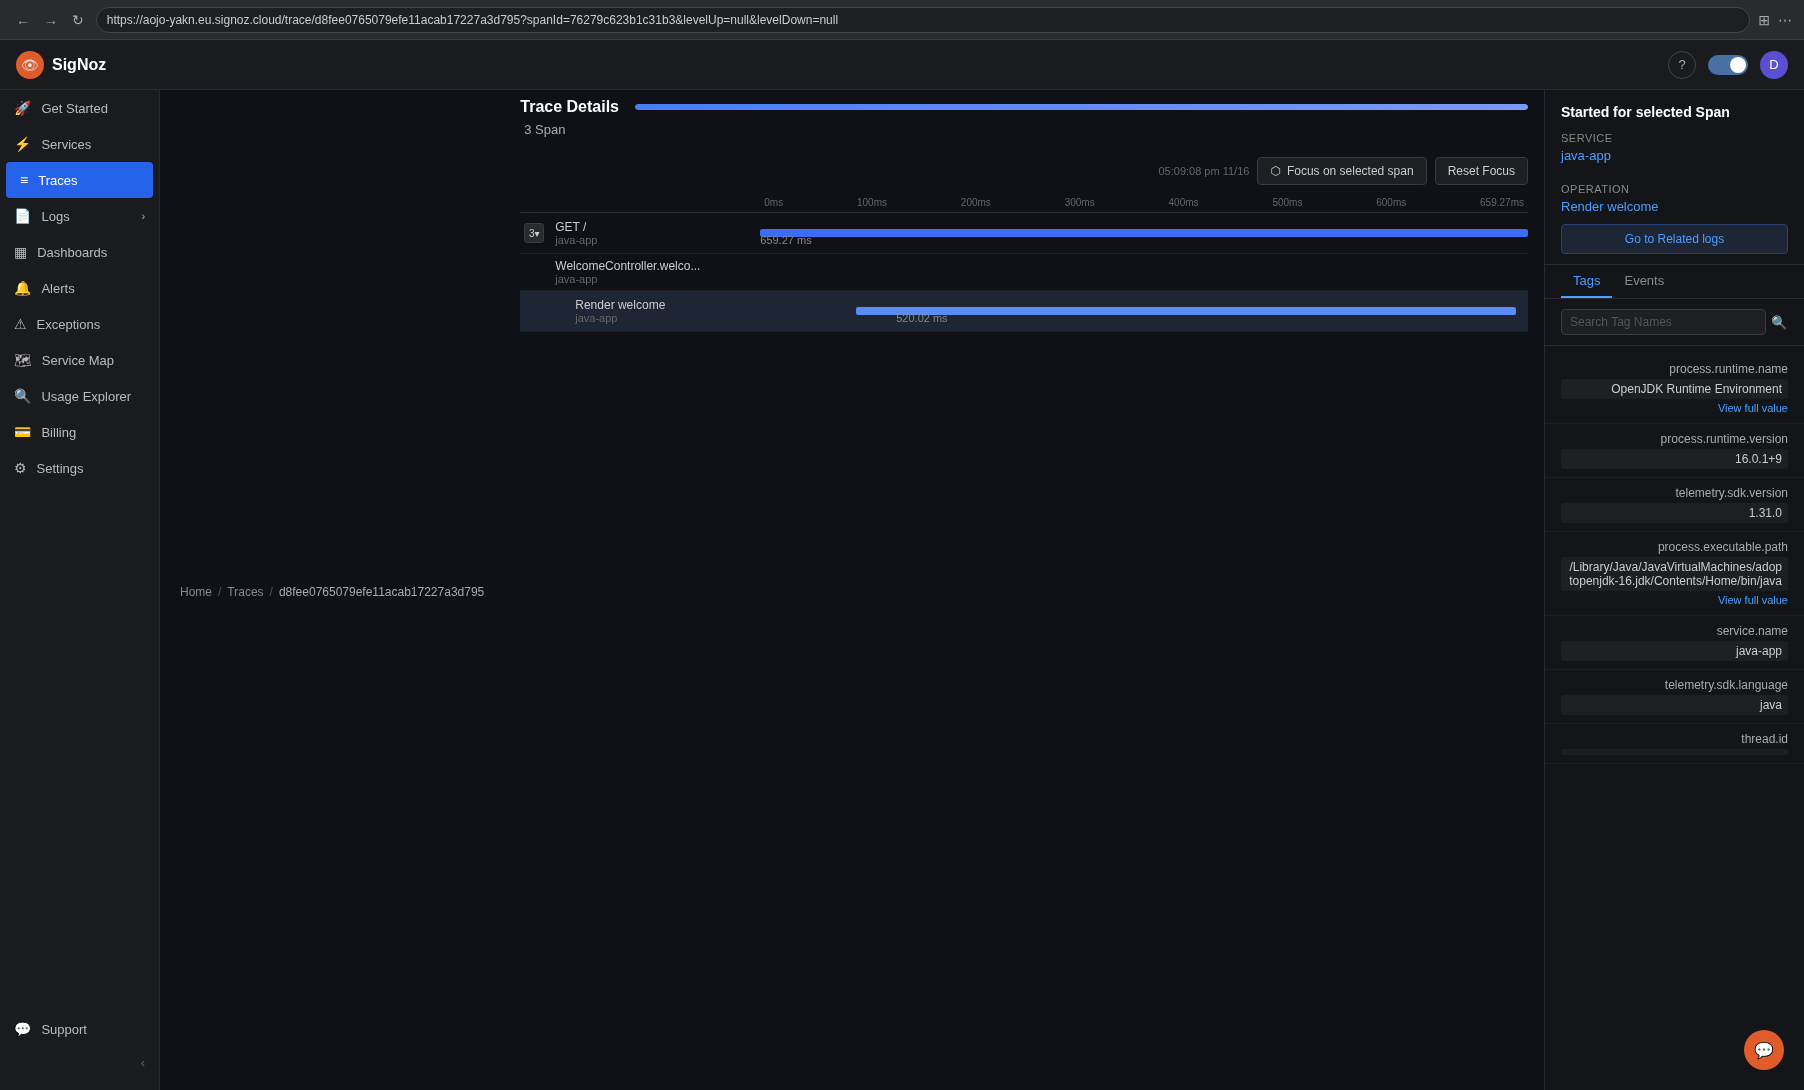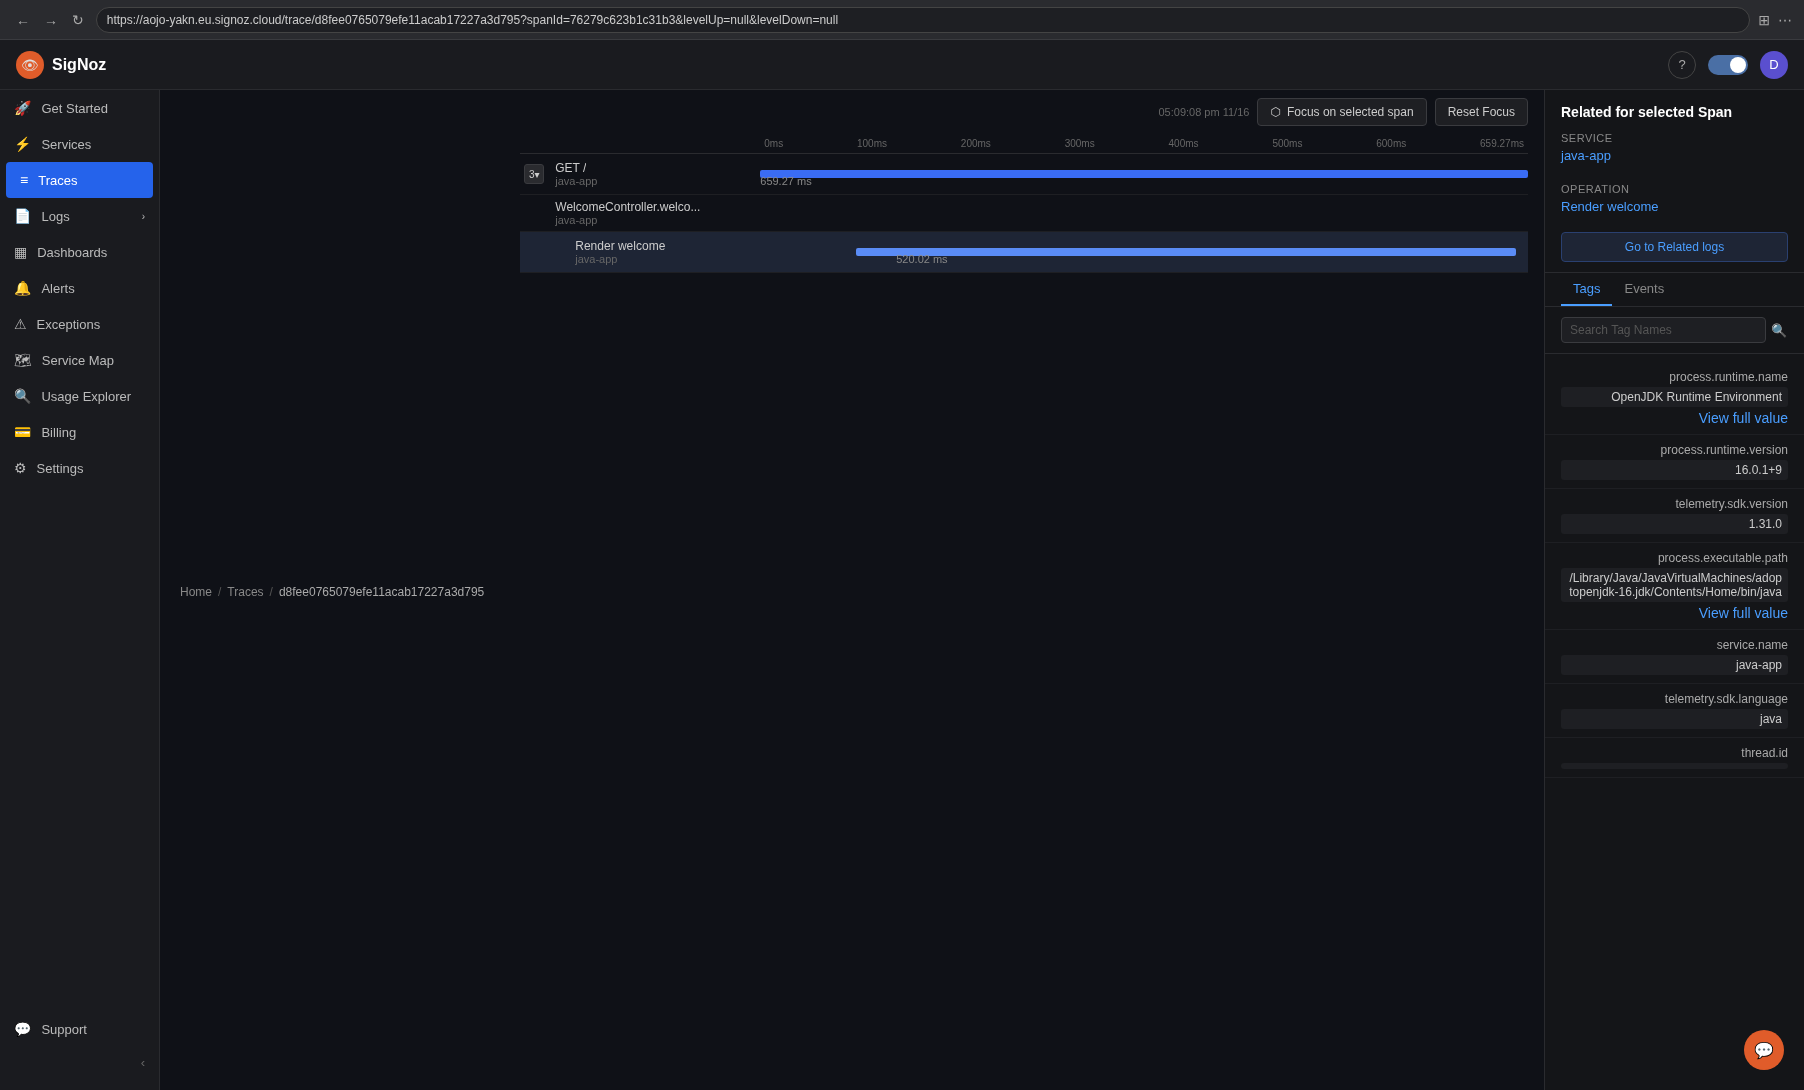--- a/index.html
+++ b/index.html
@@ -82,39 +82,39 @@
     .span-duration { position: absolute; font-size: 11px; color: #888; white-space: nowrap; bottom: 2px; left: 0; }
     .span-timestamp { font-size: 11px; color: #666; white-space: nowrap; }
 
     
     .details-panel { width: 260px; flex-shrink: 0; border-left: 1px solid #2a2b2f; background: #141518; overflow-y: auto; }
     .details-header { padding: 14px 16px 10px; border-bottom: 1px solid #2a2b2f; }
     .details-title { font-size: 14px; font-weight: 600; color: #fff; margin-bottom: 12px; }
     .details-section { padding: 12px 16px; border-bottom: 1px solid #2a2b2f; }
     .details-section-label { font-size: 11px; color: #888; margin-bottom: 4px; text-transform: uppercase; letter-spacing: 0.5px; }
     .details-section-value { font-size: 13px; color: #4a9eff; }
-    .goto-related-btn { background: #1e2535; border: 1px solid #2a4070; border-radius: 4px; padding: 7px 12px; color: #4a9eff; cursor: pointer; font-size: 12px; margin-top: 8px; width: 100%; text-align: center; }
+    .goto-related-btn { background: #1e2535; border: 1px solid #2a4070; border-radius: 4px; padding: 7px 12px; color: #4a9eff; cursor: pointer; font-size: 12px; width: 100%; text-align: center; }
 
     
     .tabs-row { display: flex; gap: 0; padding: 0 16px; border-bottom: 1px solid #2a2b2f; }
     .tab { padding: 8px 12px; cursor: pointer; font-size: 13px; color: #888; border-bottom: 2px solid transparent; }
     .tab.active { color: #4a9eff; border-bottom-color: #4a9eff; }
 
     
     .search-tags { padding: 10px 16px; border-bottom: 1px solid #2a2b2f; display: flex; align-items: center; gap: 6px; }
     .search-tags input { flex: 1; background: #1e1f23; border: 1px solid #3a3b3f; border-radius: 4px; padding: 5px 8px; color: #ccc; font-size: 12px; outline: none; }
     .search-tags input::placeholder { color: #555; }
     .search-tags-icon { color: #666; font-size: 13px; }
 
     
     .tag-items { padding: 8px 0; }
     .tag-item { padding: 8px 16px; border-bottom: 1px solid #1e1f23; text-align: right; }
     .tag-item-key { font-size: 12px; color: #aaa; margin-bottom: 3px; }
     .tag-item-value { font-size: 12px; color: #ccc; background: #1e1f23; border-radius: 3px; padding: 3px 6px; word-break: break-all; }
-    .tag-item-link { font-size: 14px; color: #4a9eff; cursor: pointer; margin-top: 3px; display: inline-block; }
+    .tag-item-link { font-size: 11px; color: #4a9eff; cursor: pointer; margin-top: 3px; display: inline-block; }
 
     
     .chat-bubble { position: fixed; bottom: 20px; right: 20px; width: 40px; height: 40px; background: #e05c2a; border-radius: 50%; display: flex; align-items: center; justify-content: center; cursor: pointer; color: white; font-size: 16px; z-index: 100; }
   </style>
 </head>
 <body>
 
 <div class="browser-bar">
   <div class="browser-nav-btns">
     <button class="browser-nav-btn">←</button>
@@ -212,20 +212,29 @@
       <span class="breadcrumb-sep">/</span>
       <a href="#">Traces</a>
       <span class="breadcrumb-sep">/</span>
       <span class="breadcrumb-current">d8fee0765079efe11acab17227a3d795</span>
     </div>
 
     <div class="trace-area">
 
       <div class="trace-main">
 
+        <div class="trace-header">
+          <div class="trace-title-row">
+            <span class="trace-title">Trace Details</span>
+            <div class="trace-progress-bar">
+              <div class="trace-progress-fill" style="width: 100%;"></div>
+            </div>
+          </div>
+          <div class="trace-span-count">3 Span</div>
+        </div>
 
         <div class="focus-controls">
           <span class="span-timestamp">05:09:08 pm 11/16</span>
           <button class="focus-btn">
             <span>⬡</span>
             <span>Focus on selected span</span>
           </button>
           <button class="focus-btn">
             <span>Reset Focus</span>
           </button>
@@ -281,21 +290,21 @@
           <div class="span-bar-col">
             <div class="span-bar selected" style="left: 12.5%; width: 86%; top: 50%; transform: translateY(-50%);"></div>
             <div class="span-duration" style="left: 12.5%; margin-left: 40px;">520.02 ms</div>
           </div>
         </div>
 
       </div>
 
       <div class="details-panel">
         <div class="details-header">
-          <div class="details-title">Related for selected Span</div>
+          <div class="details-title">Started for selected Span</div>
 
           <div class="details-section" style="padding: 0 0 10px; border-bottom: none;">
             <div class="details-section-label">Service</div>
             <div class="details-section-value">java-app</div>
           </div>
 
           <div class="details-section" style="padding: 10px 0 10px; border-bottom: none;">
             <div class="details-section-label">Operation</div>
             <div class="details-section-value">Render welcome</div>
           </div>

